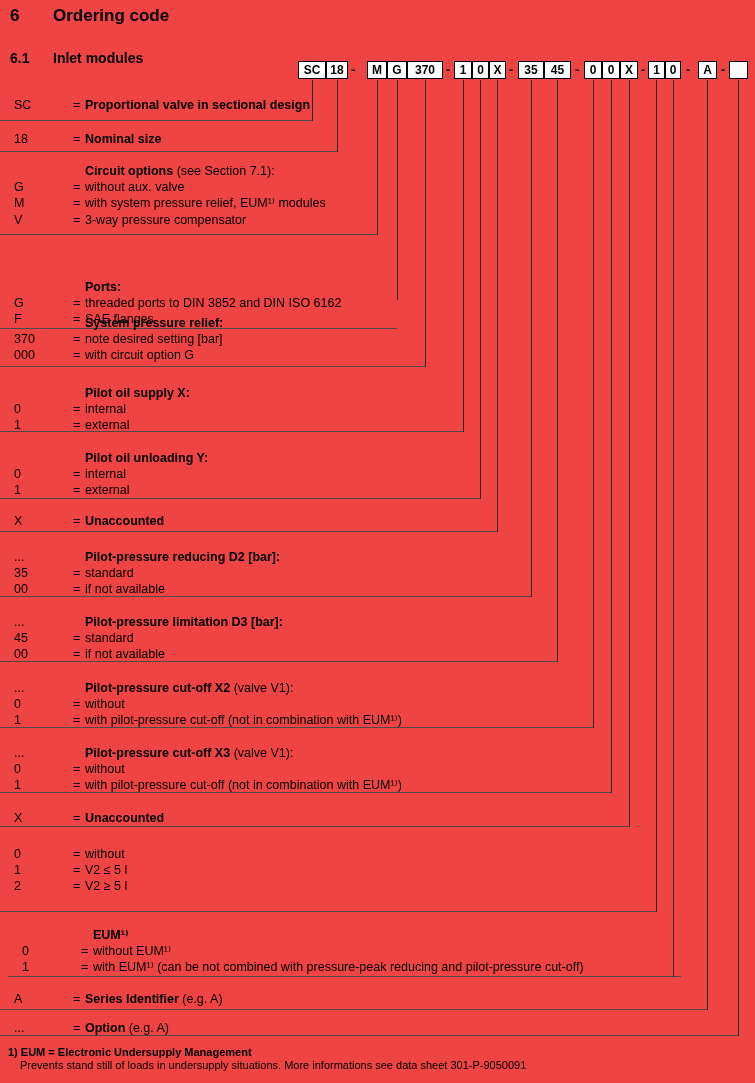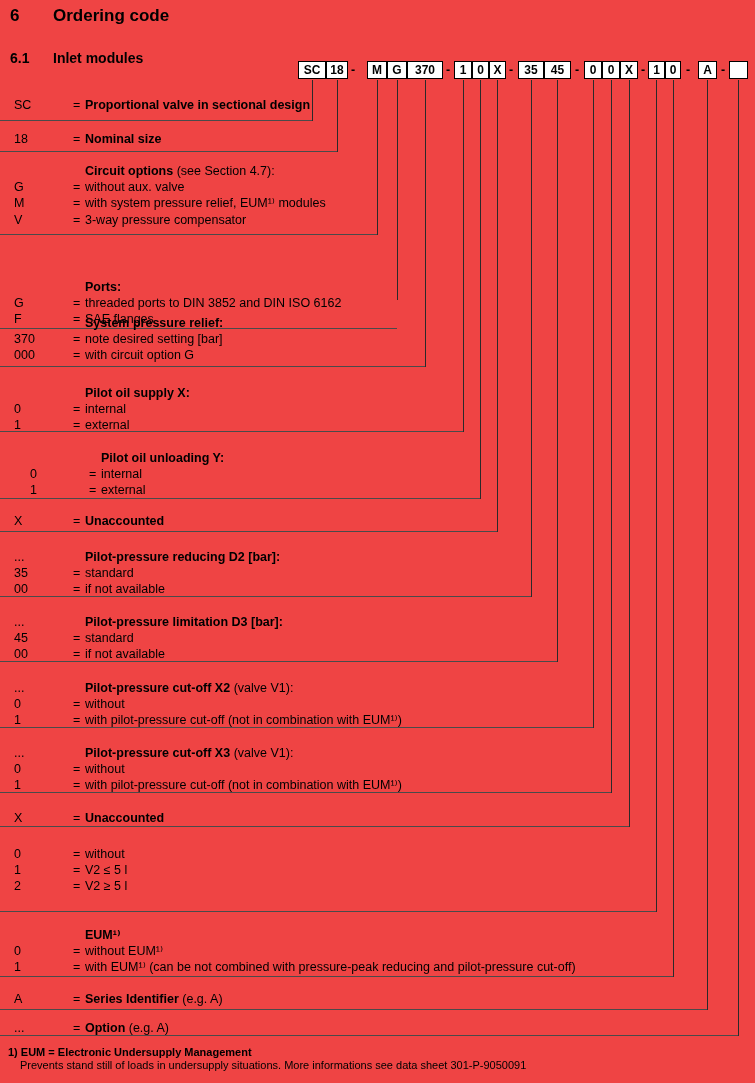--- a/index.html
+++ b/index.html
@@ -74,21 +74,21 @@
       <div class="section" style="top: 131px; width: 337px; height: 21px;">
         <div class="row">
           <span class="code">18</span>
           <span class="eq">=</span>
           <span class="desc"><span class="b">Nominal size</span></span>
         </div>
       </div>
       <div class="conn" style="left: 337px; height: 72px;"></div>
       <div class="section" style="top: 163px; width: 377px; height: 72px;">
         <div class="row">
-          <span class="desc"><span class="b">Circuit options</span><span> (see Section 4.7):</span></span>
+          <span class="desc"><span class="b">Circuit options</span><span> (see Section 7.1):</span></span>
         </div>
         <div class="row">
           <span class="code">G</span>
           <span class="eq">=</span>
           <span class="desc"><span>without aux. valve</span></span>
         </div>
         <div class="row">
           <span class="code">M</span>
           <span class="eq">=</span>
           <span class="desc"><span>with system pressure relief, EUM¹⁾ modules</span></span>
@@ -141,21 +141,21 @@
           <span class="eq">=</span>
           <span class="desc"><span>internal</span></span>
         </div>
         <div class="row">
           <span class="code">1</span>
           <span class="eq">=</span>
           <span class="desc"><span>external</span></span>
         </div>
       </div>
       <div class="conn" style="left: 463px; height: 352px;"></div>
-      <div class="section" style="top: 450px; width: 480px; height: 49px; padding-left: 16px;">
+      <div class="section" style="top: 450px; width: 480px; height: 49px;">
         <div class="row">
           <span class="desc"><span class="b">Pilot oil unloading Y:</span></span>
         </div>
         <div class="row">
           <span class="code">0</span>
           <span class="eq">=</span>
           <span class="desc"><span>internal</span></span>
         </div>
         <div class="row">
           <span class="code">1</span>
@@ -259,21 +259,21 @@
           <span class="eq">=</span>
           <span class="desc"><span>V2 ≤ 5 l</span></span>
         </div>
         <div class="row">
           <span class="code">2</span>
           <span class="eq">=</span>
           <span class="desc"><span>V2 ≥ 5 l</span></span>
         </div>
       </div>
       <div class="conn" style="left: 656px; height: 832px;"></div>
-      <div class="section" style="top: 927px; width: 673px; height: 50px;">
+      <div class="section" style="top: 927px; width: 673px; height: 50px; margin-left: 8px;">
         <div class="row">
           <span class="desc"><span class="b">EUM¹⁾</span></span>
         </div>
         <div class="row">
           <span class="code">0</span>
           <span class="eq">=</span>
           <span class="desc"><span>without EUM¹⁾</span></span>
         </div>
         <div class="row">
           <span class="code">1</span>

